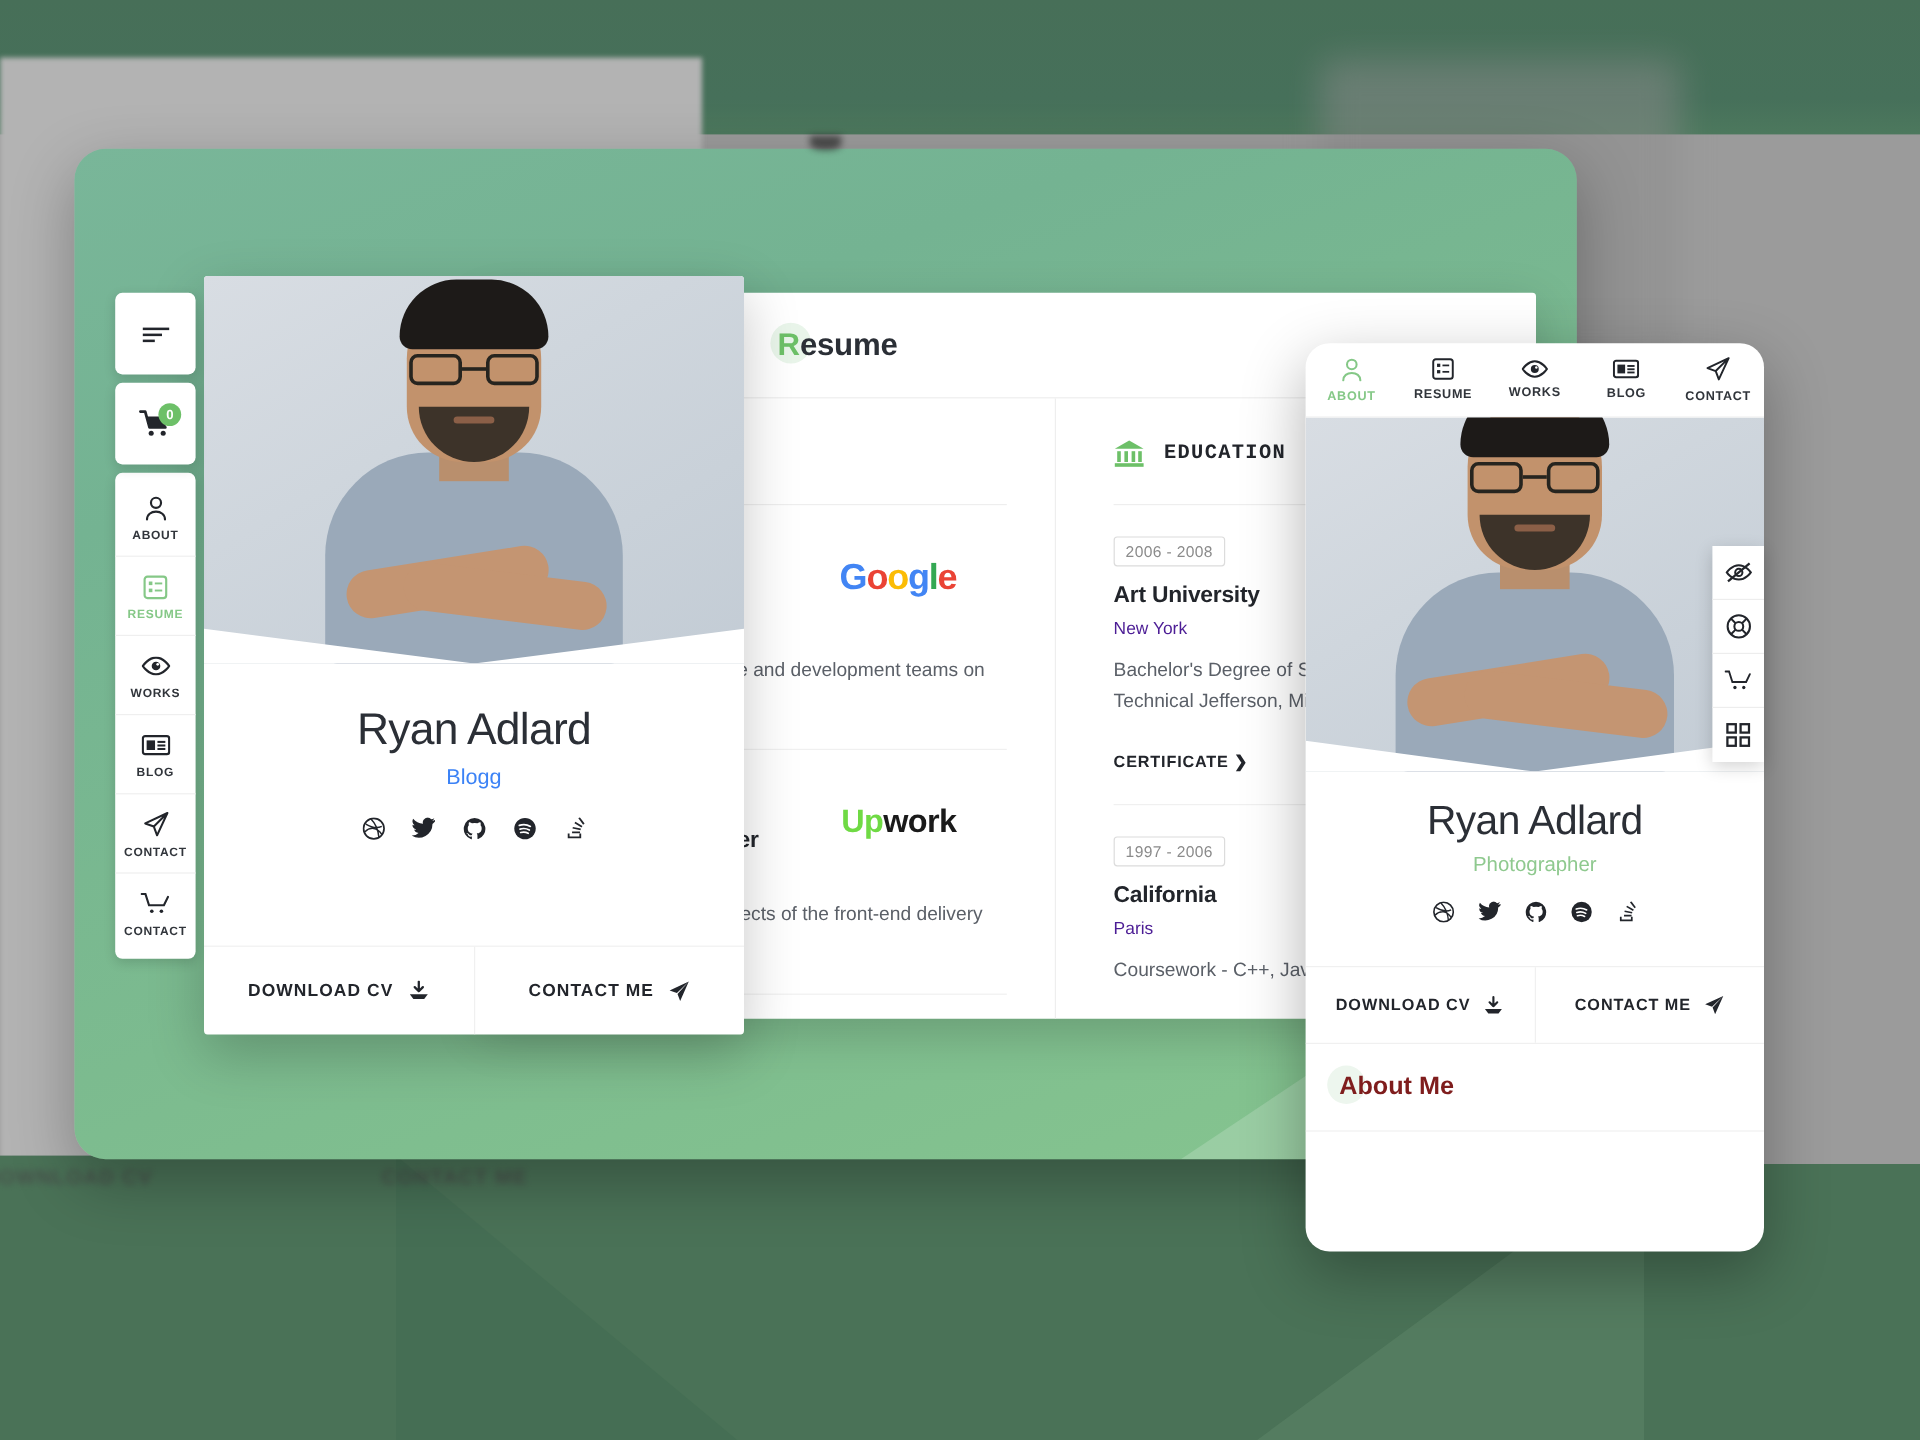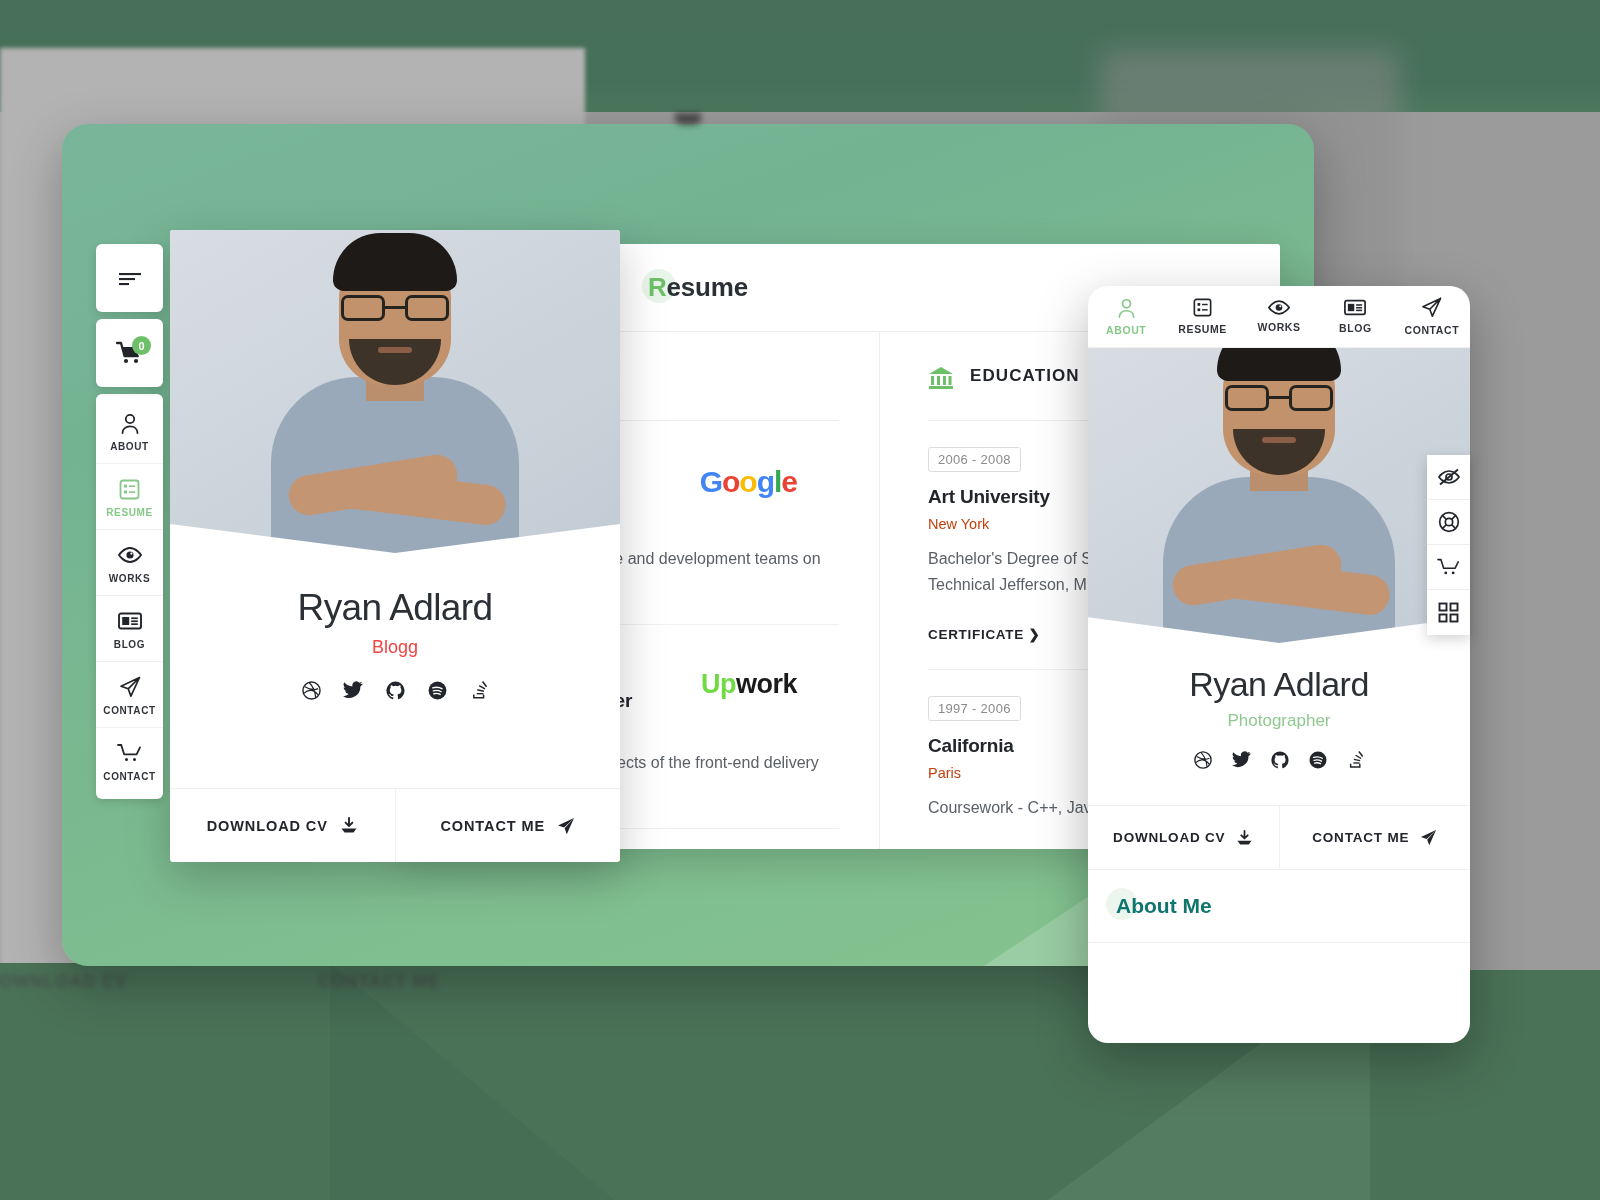--- a/index.html
+++ b/index.html
@@ -128,35 +128,35 @@
     border-radius:50%; background:#e9f5ea; z-index:0;
   }
   .resume-title b { position: relative; z-index:1; color: #6dc068; font-weight:700; }
   .resume-title i { position: relative; z-index:1; font-style: normal; }
 
   .resume-cols { display: flex; height: 517px; }
   .rcol { padding: 34px 40px 0 48px; position: relative; }
   .rcol.exp { width: 480px; border-right: 1px solid #eee; }
   .rcol.edu { width: 400px; }
 
-  .sect-head { display:flex; align-items:flex-start; gap: 16px; padding-bottom: 30px; }
+  .sect-head { display:flex; align-items:center; gap: 16px; padding-bottom: 30px; font-family: Liberation Mono, monospace; }
   .sect-head .t {
     font-size: 17px; font-weight: 700; letter-spacing: 1.1px; color: #22252b;
   }
   .sect-rule { height:1px; background:#eee; margin: 0 0 0 0; }
 
   .entry { padding: 26px 0 26px; border-bottom: 1px solid #f0f0f0; position: relative; }
   .entry:last-child { border-bottom: 1px solid #f0f0f0; }
   .yr {
     display:inline-block; border:1px solid #dcdcdc; border-radius:3px;
     padding: 4px 9px; font-size: 13px; color:#8b8b8b; letter-spacing:.3px;
   }
   .yr.green { border-color:#9fd3a0; color:#7cc47f; }
   .role { font-size: 19px; font-weight: 700; color:#22252b; margin-top: 14px; letter-spacing:-.2px; }
-  .org { font-size: 14.5px; color:#c2410c; margin-top: 8px; }
+  .org { font-size: 14.5px; color:#4c1d95; margin-top: 8px; }
   .desc { font-size: 16px; color:#5b6068; line-height: 1.62; margin-top: 14px; }
   .cert { font-size: 13.5px; font-weight:700; letter-spacing:.7px; color:#22252b; margin-top: 28px; display:inline-block; }
   .brand { position:absolute; right: 42px; top: 44px; }
   .brand.google { font-size: 30px; font-weight: 600; letter-spacing: -1px; font-family:"Liberation Sans",sans-serif;}
   .brand.google .b{color:#4285F4}.brand.google .r{color:#EA4335}.brand.google .y{color:#FBBC05}.brand.google .g{color:#34A853}
   .brand.upwork { font-size: 27px; font-weight: 700; color:#1a1a1a; letter-spacing:-.5px;}
   .brand.upwork .u { color:#6FDA44;text-align:center; }
   .edu-fade {
     position:absolute; right:0; top:0; width:96px; height: 100%;
     background: linear-gradient(90deg, rgba(255,255,255,0), #fff 72%);
@@ -195,21 +195,21 @@
   .p-glass i.l{left:0} .p-glass i.r{right:0}
   .p-glass b { position:absolute; left:44px; top:11px; width:20px; height:3px; background:#26241f; }
   .p-beard { position:absolute; left:50%; transform:translateX(-50%); bottom:168px; width:92px; height:46px; background:#2a2520; border-radius: 0 0 46px 46px; opacity:.88; }
   .p-mouth { position:absolute; left:50%; transform:translateX(-50%); bottom:200px; width:34px; height:6px; background:#8b5f47; border-radius:4px; }
   .p-arms { position:absolute; left:50%; transform:translateX(-50%); bottom:36px; width:234px; height:56px; }
   .p-arm { position:absolute; width:170px; height:40px; background:#c49572; border-radius:22px; }
   .p-arm.a { left:10px; top:4px; transform: rotate(-9deg); }
   .p-arm.b { right:6px; top:16px; transform: rotate(7deg); }
 
   .pname { text-align:center; font-size: 37px; font-weight: 400; color:#2b2f36; margin-top: 34px; letter-spacing:-.6px; }
-  .prole { text-align:center; font-size: 18px; color:#ef4444; margin-top: 8px; }
+  .prole { text-align:center; font-size: 18px; color:#3b82f6; margin-top: 8px; }
   .psocial { display:flex; justify-content:center; gap: 22px; margin-top: 22px; }
   .psocial .s { width:20px; height:20px; display:flex; align-items:center; justify-content:center; cursor:pointer; }
   .pbtns {
     position:absolute; left:0; bottom:0; width:100%; height: 74px;
     border-top: 1px solid #f0f0f0; display:flex;
   }
   .pbtn {
     flex:1; display:flex; align-items:center; justify-content:center; gap: 12px;
     font-size: 14.5px; font-weight:700; letter-spacing:.9px; color:#22252b; cursor:pointer;
   }
@@ -235,21 +235,21 @@
   .mrole { text-align:center; font-size: 17px; color:#8fc98f; margin-top: 7px; }
   .msocial { display:flex; justify-content:center; gap:20px; margin-top: 20px; }
   .mbtns { display:flex; height: 64px; border-top:1px solid #f0f0f0; margin-top: 36px; }
   .mbtn { flex:1; display:flex; align-items:center; justify-content:center; gap:11px;
           font-size:13.5px; font-weight:700; letter-spacing:.8px; color:#22252b; cursor:pointer; }
   .mbtn + .mbtn { border-left:1px solid #f0f0f0; }
   .mabout-head {
     height: 74px; display:flex; align-items:center; padding-left: 28px;
     border-bottom: 1px solid #f0f0f0; border-top:1px solid #f0f0f0;
   }
-  .mabout-title { font-size: 21px; font-weight:700; color:#0f766e; position:relative; }
+  .mabout-title { font-size: 21px; font-weight:700; color:#7f1d1d; position:relative; }
   .mabout-title::before{ content:""; position:absolute; left:-10px; top:-6px; width:32px;height:32px;border-radius:50%;background:#edf6ee; z-index:0;}
   .mabout-title span { position:relative; z-index:1; }
   .mabout-body { padding: 34px 28px 0; }
   .mabout-body .h { font-size: 17px; font-weight:700; color:#22252b; }
   .mabout-body .p { font-size: 17px; color:#5b6068; line-height:1.62; margin-top: 4px; }
 
   
   .ftools {
     position:absolute; left: 1427px; top: 455px; width: 43px; z-index: 60;
     background:#fff; box-shadow: 0 4px 14px rgba(0,0,0,.18);

